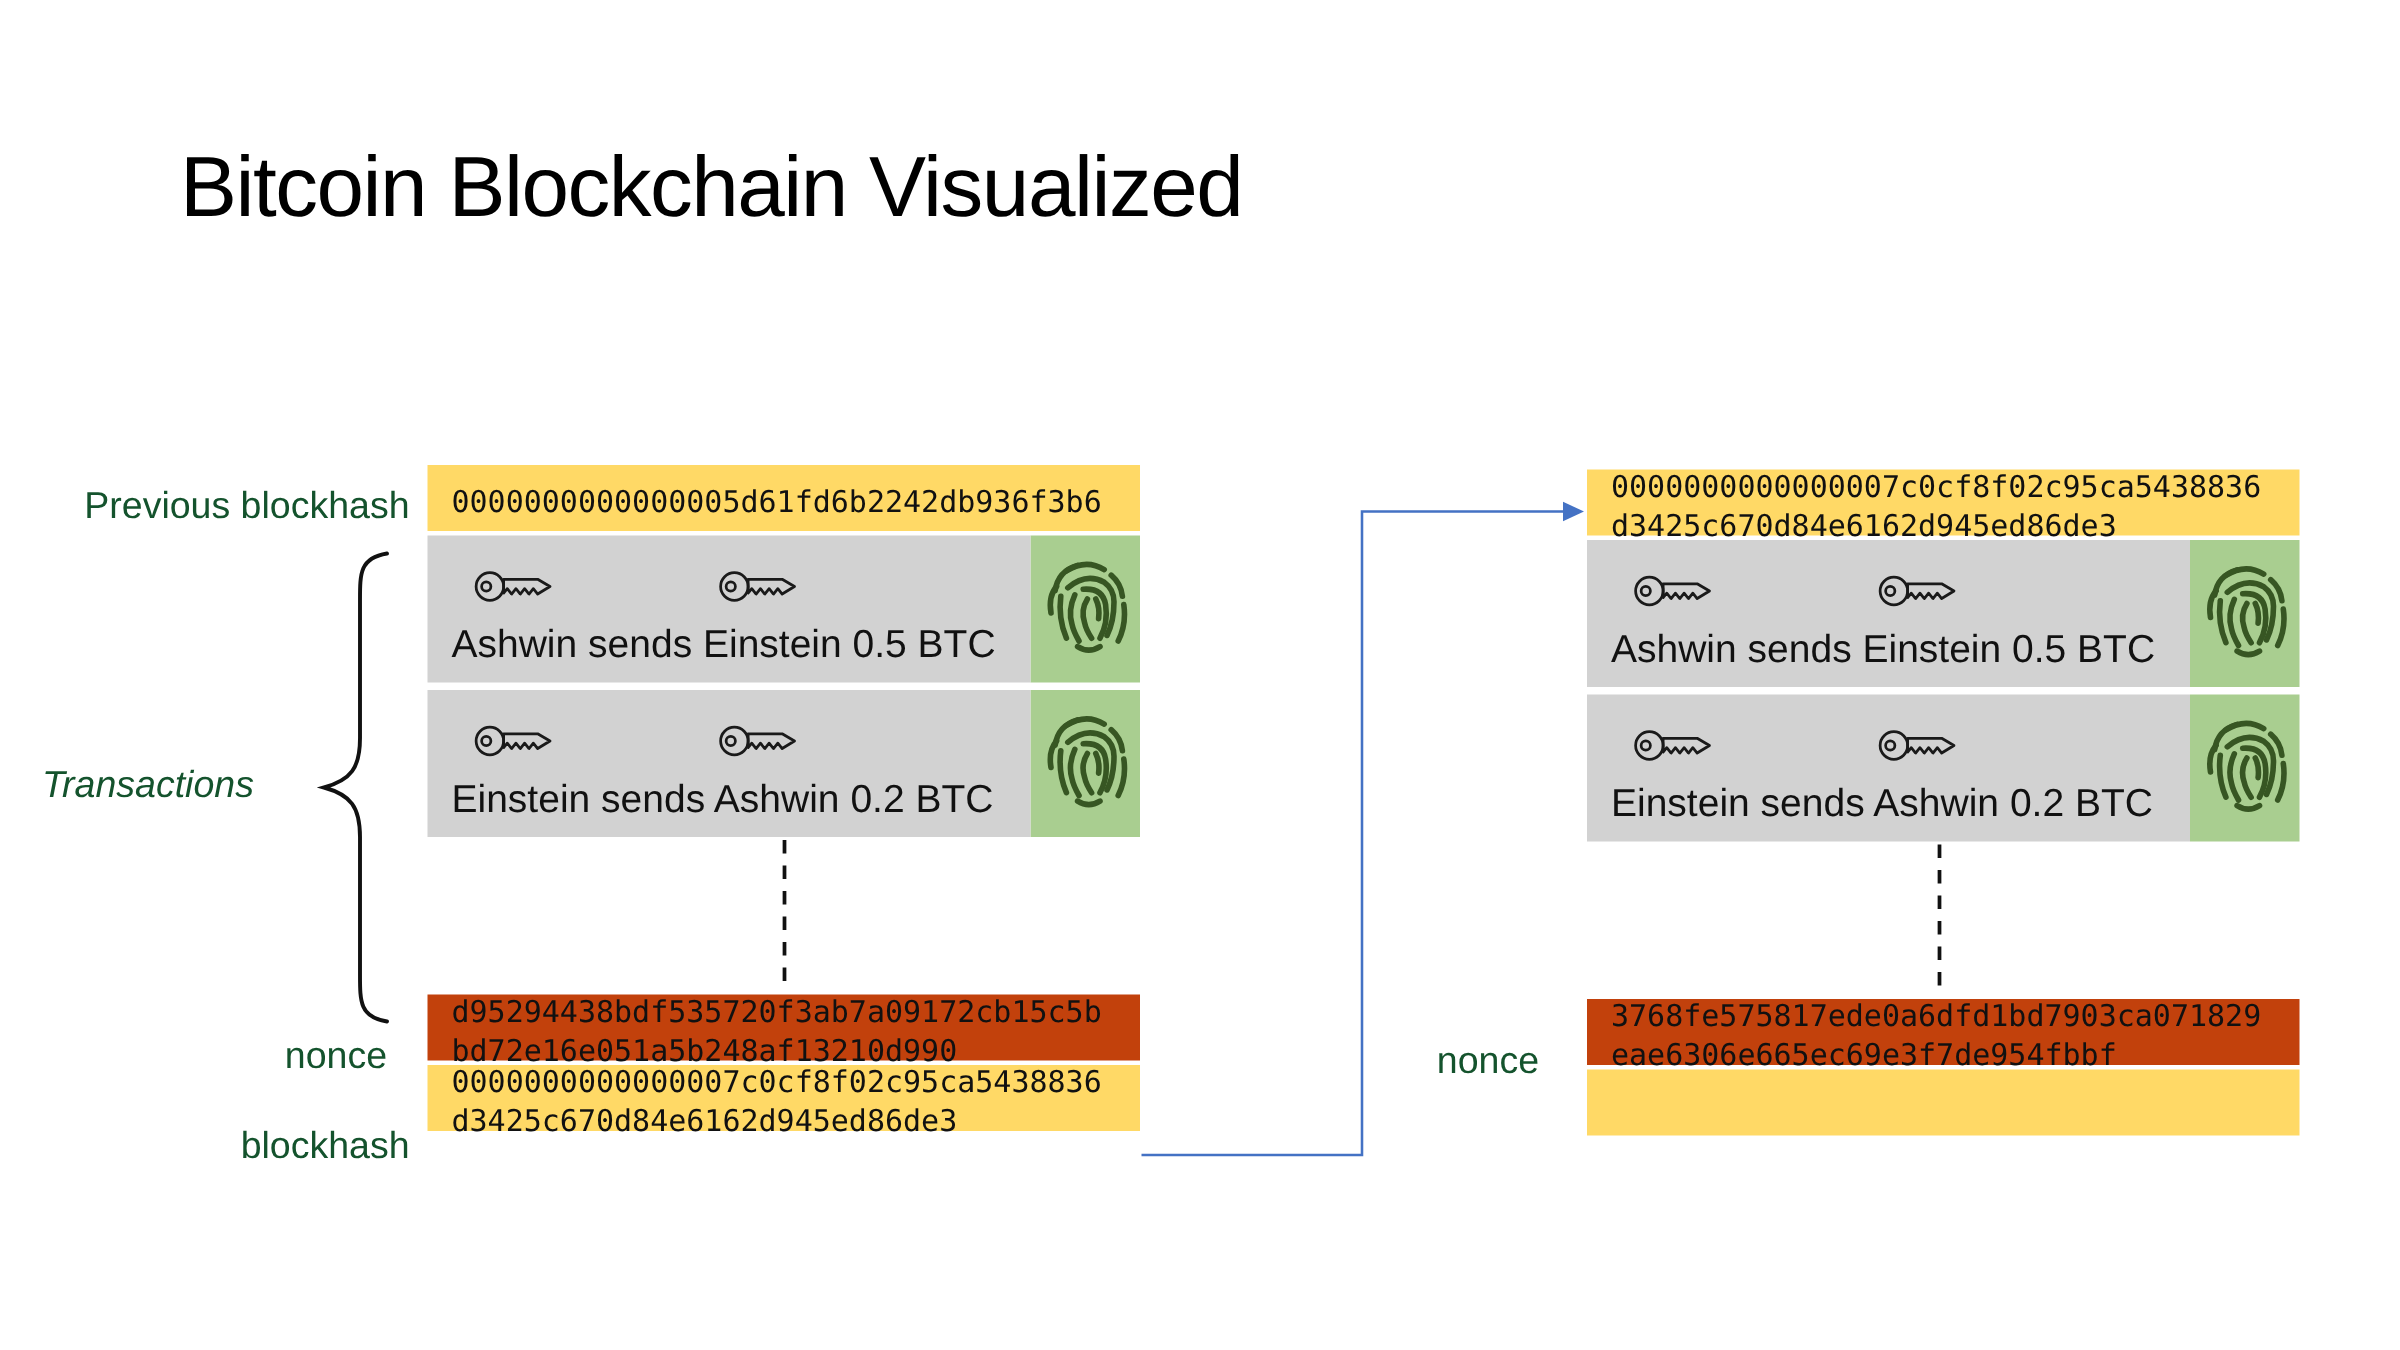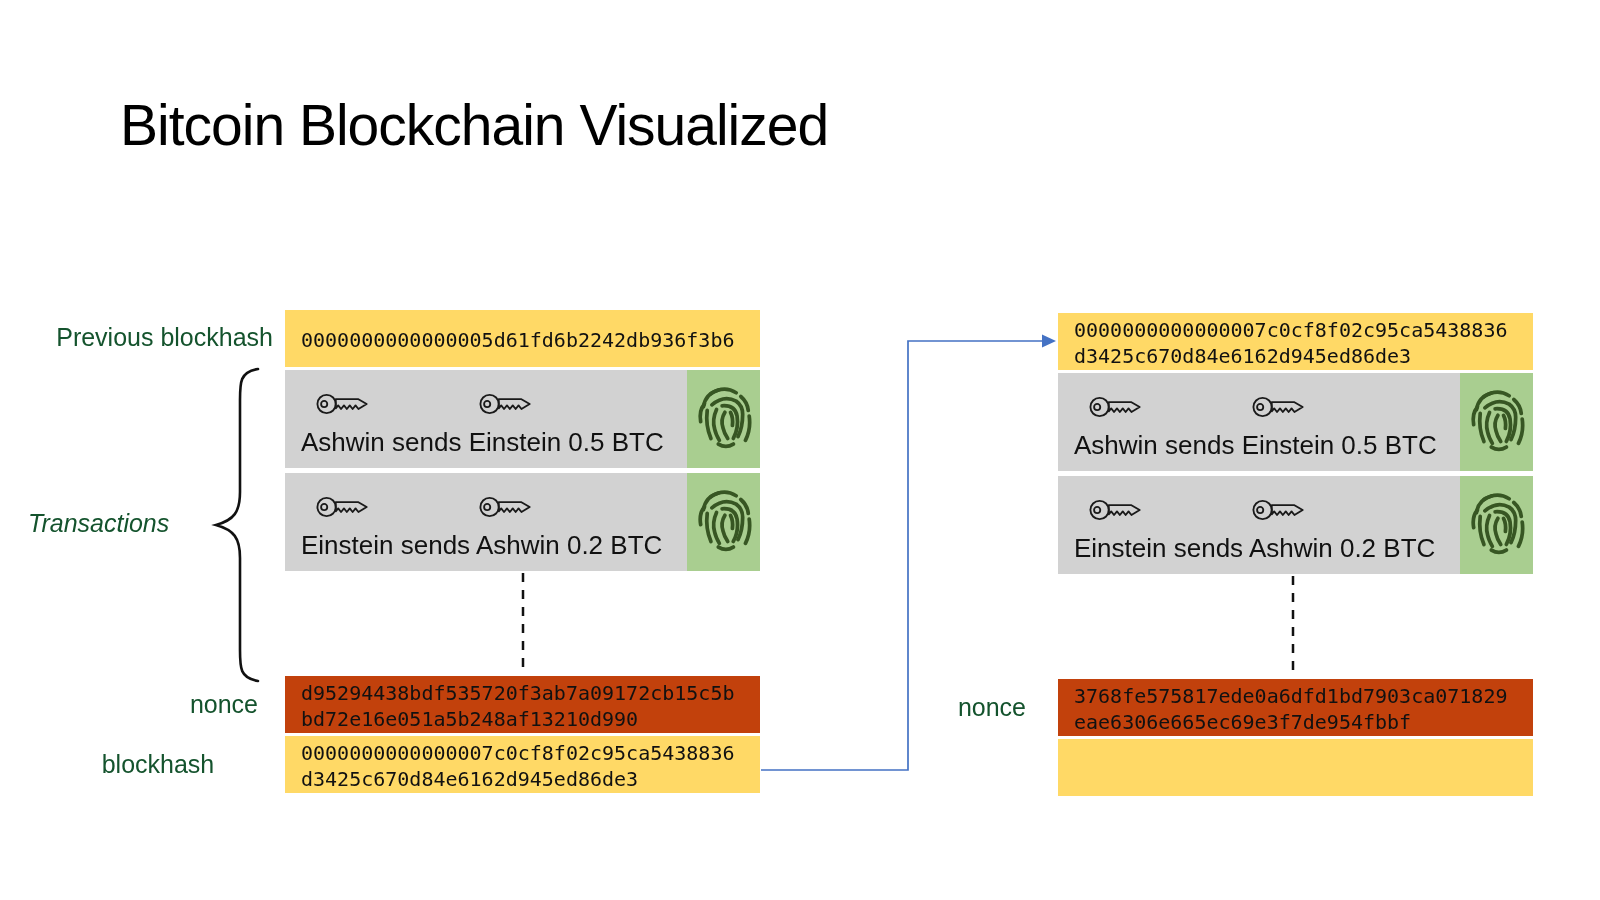--- a/index.html
+++ b/index.html
@@ -9,28 +9,28 @@
   }
   .title {
     position:absolute; left:120px; top:92px; font-size:57px; font-weight:300;
     letter-spacing:-1px; color:#000000; white-space:nowrap;
   }
   
   .side-label { position:absolute; font-size:25px; color:#14532d; line-height:30px; }
   .lbl-prev       { left:23px;  top:322px; width:250px; text-align:right; }
   .lbl-tx         { left:28px;  top:508px;font-style:italic; }
   .lbl-nonce-1    { left:58px;  top:689px; width:200px; text-align:right; }
-  .lbl-blockhash  { left:43px;  top:749px; width:230px; text-align:center; }
+  .lbl-blockhash  { left:43px;  top:749px; width:230px; text-align:right; }
   .lbl-nonce-2    { left:826px; top:692px; width:200px; text-align:right; }
   
   .block { position:absolute; width:475px; }
   .blk-1 { left:285px;  top:310px; }
   .blk-2 { left:1058px; top:313px; }
   .hash-box {
-    width:100%; height:57px; box-sizing:border-box; padding:3px 0 0 16px;
+    width:100%; height:44px; box-sizing:border-box; padding:3px 0 0 16px;
     font-family:"DejaVu Sans Mono","Liberation Mono",monospace;
     font-size:20px; line-height:26px; color:#111111; white-space:nowrap;
     display:flex; flex-direction:column; justify-content:center;
   }
   .yellow { background:#FFD966; }
   .blue   { background:#c2410c; }
   .mb3 { margin-bottom:3px; }
   .mb5 { margin-bottom:5px; }
   .tx-row { width:100%; height:98px; display:flex; }
   .tx-main { flex:1; background:#D2D2D2; position:relative;padding-left:48px; }

